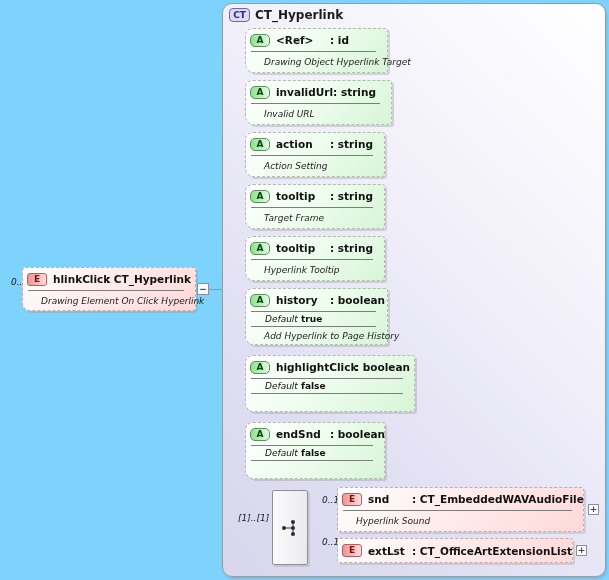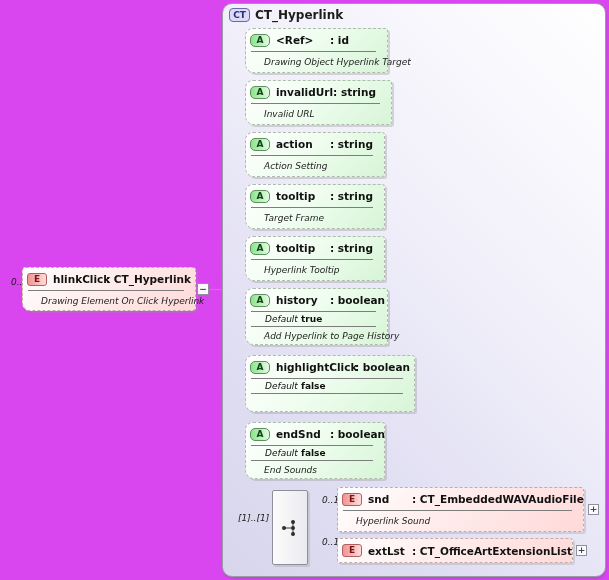--- a/index.html
+++ b/index.html
@@ -1,17 +1,17 @@
 <!DOCTYPE html>
 <html><head>
 <meta charset="utf-8">
 <style>
   * { margin:0; padding:0; box-sizing:border-box; }
   body { background:#ffffff; font-family:"DejaVu Sans", sans-serif; }
-  #canvas { position:relative; width:609px; height:580px; background:#d946ef; overflow:hidden; }
+  #canvas { position:relative; width:609px; height:580px; background:#7dd3fc; overflow:hidden; }
 
   
   .ct-panel { position:absolute; left:222px; top:3px; width:384px; height:574px;
     border:1px solid #9b9ba5; border-radius:10px;
     background:linear-gradient(225deg,#ffffff 0%,#f1f0fa 40%,#e0def2 75%,#d8d6ec 100%);
     box-shadow:1px 2px 2px rgba(80,80,110,0.18); }
 
   .badge { width:20px; height:13px; border-radius:5px; display:flex; align-items:center;
     justify-content:center; font-size:9px; font-weight:bold; margin-right:6px; flex:none;
     line-height:1; }
@@ -179,21 +179,20 @@
       <span class="badge badge-a">A</span>
       <span class="bname">endSnd</span>
       <span class="btype">: boolean</span>
     </div>
     <div class="divider"></div>
     <div class="drow">
       <span class="dlabel">Default</span>
       <span class="dvalue">false</span>
     </div>
     <div class="divider"></div>
-    <div class="arow">End Sounds</div>
   </div>
 
   <div class="mult" style="left:230px;top:513px;width:30px;text-align:right;">[1]..[1]</div>
   <div class="seqbox">
     <svg width="20" height="20" viewBox="0 0 20 20">
       <line x1="3" y1="10" x2="13" y2="10" stroke="#3a3a3a" stroke-width="1"></line>
       <line x1="13" y1="4" x2="13" y2="16" stroke="#3a3a3a" stroke-width="1"></line>
       <circle cx="4" cy="10" r="2" fill="#2d2d2d"></circle>
       <circle cx="13" cy="4" r="2" fill="#2d2d2d"></circle>
       <circle cx="13" cy="10" r="2" fill="#2d2d2d"></circle>

